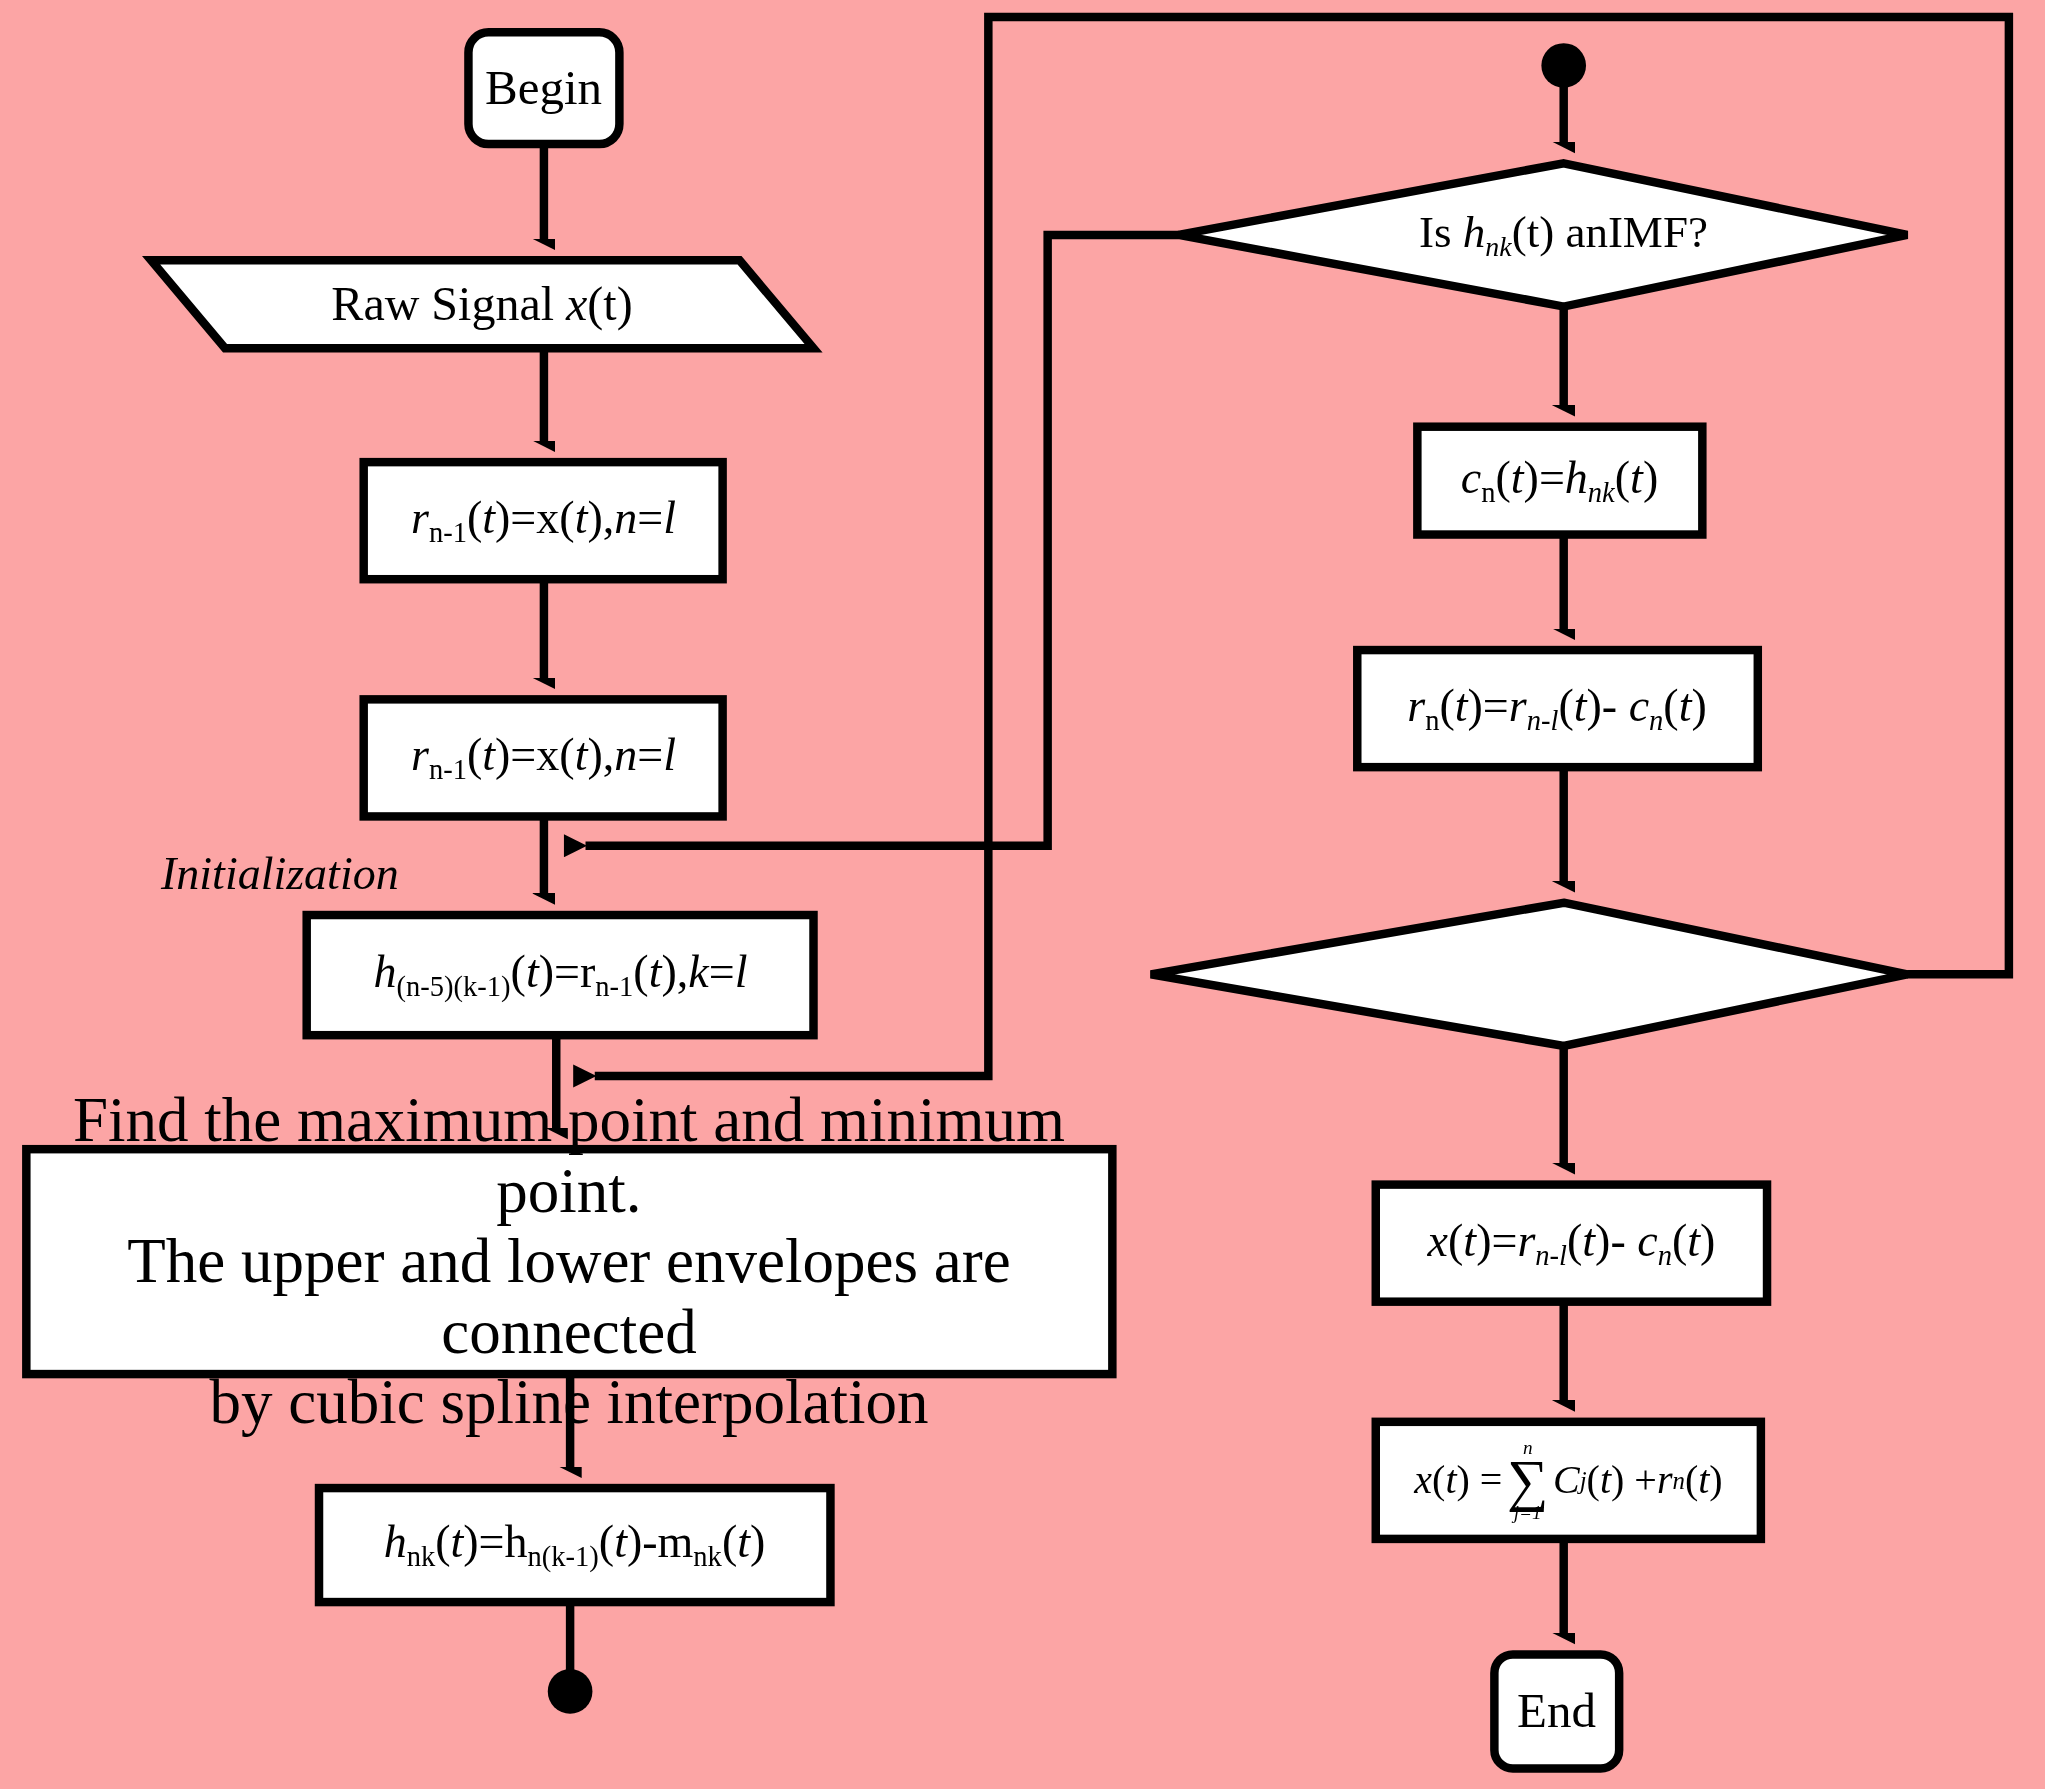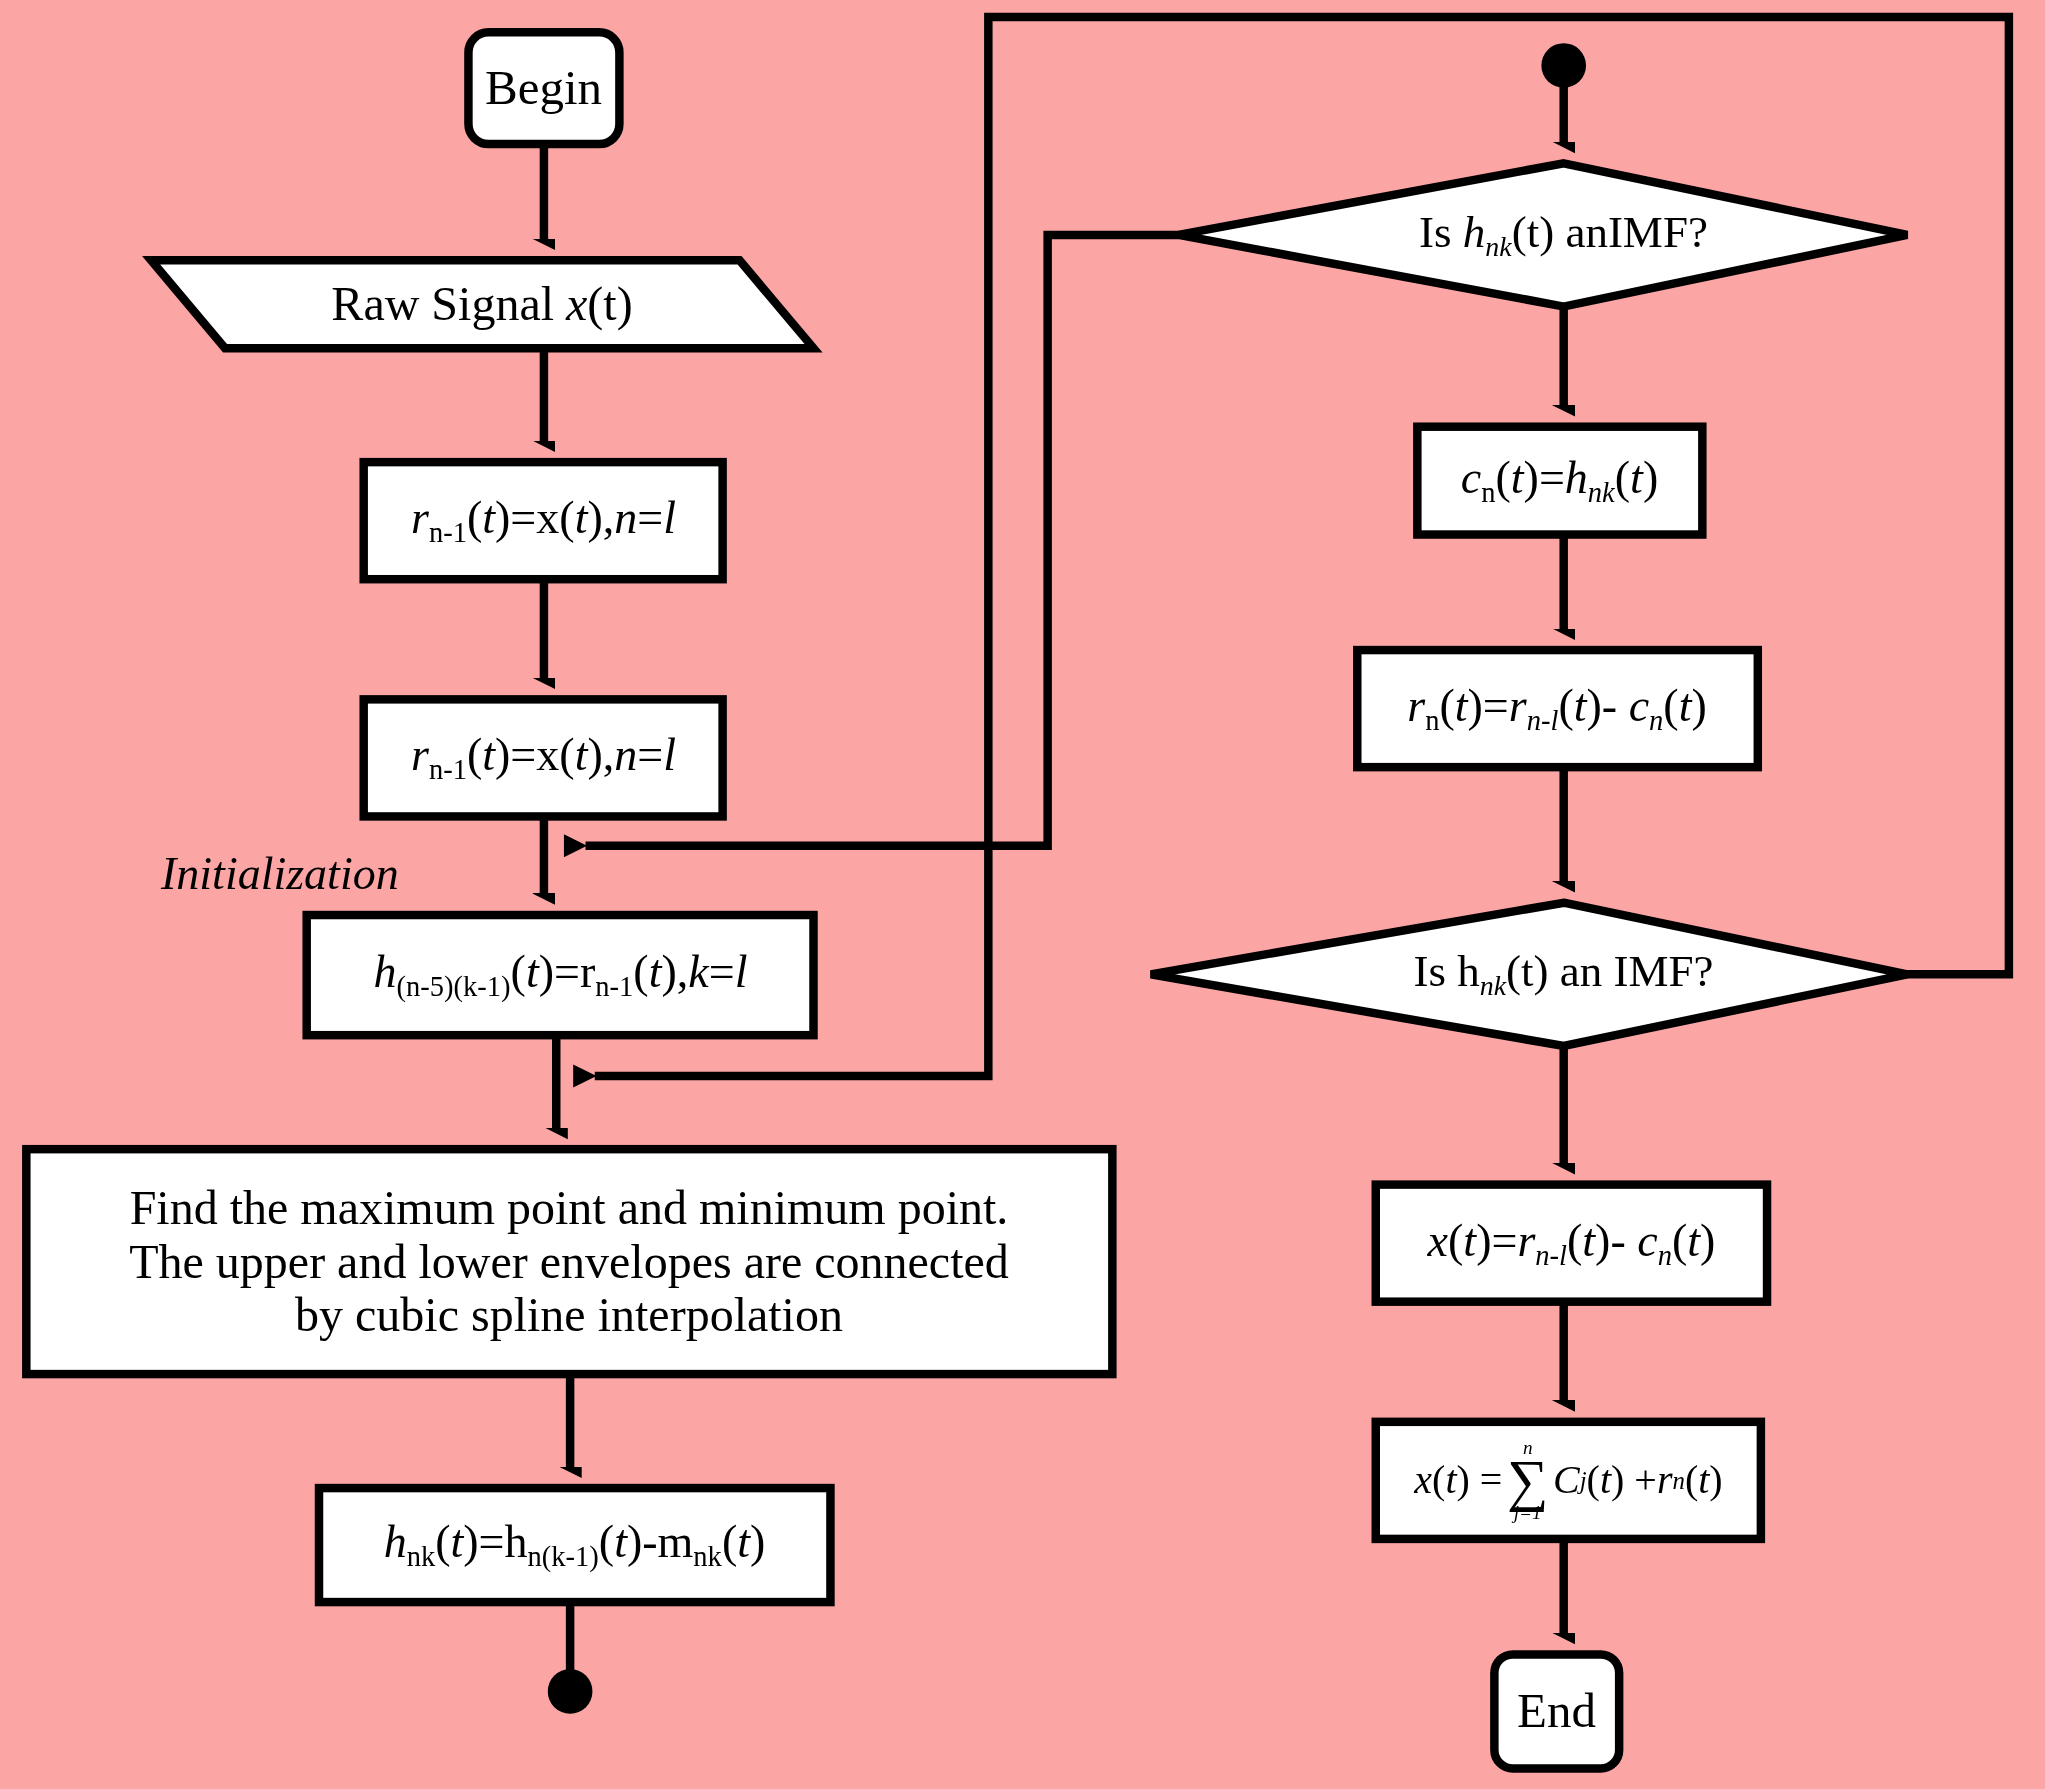--- a/index.html
+++ b/index.html
@@ -34,21 +34,21 @@
     color: #000;
     line-height: 1.12;
     white-space: nowrap;
     pointer-events: none;
   }
   .node-label.wrap { white-space: normal; }
   .fs-terminal { font-size: 49px; }
   .fs-io       { font-size: 48px; }
   .fs-proc     { font-size: 46px; }
   .fs-dec      { font-size: 45px; }
-  .fs-big      { font-size: 48px; }
+  .fs-big      { font-size: 63px; }
   .fs-note     { font-size: 46px; font-style: italic; }
   .fs-sum      { font-size: 40px; }
 
   i.v { font-style: italic; }
   sub { font-size: 0.62em; vertical-align: -0.32em; }
   .sum-wrap { display: inline-flex; align-items: center; }
   .sigma-col {
     display: inline-flex;
     flex-direction: column;
     align-items: center;
@@ -169,23 +169,20 @@
   </div>
 
   <div class="node-label fs-proc" style="left:1417px; top:427px; width:285px; height:108px;text-align:center;">
     <span><i class="v">c</i><sub>n</sub>(<i class="v">t</i>)=<i class="v">h</i><sub><i class="v">nk</i></sub>(<i class="v">t</i>)</span>
   </div>
 
   <div class="node-label fs-proc" style="left:1357px; top:650px; width:400px; height:117px;">
     <span><i class="v">r</i><sub>n</sub>(<i class="v">t</i>)=<i class="v">r</i><sub><i class="v">n-l</i></sub>(<i class="v">t</i>)- <i class="v">c</i><sub><i class="v">n</i></sub>(<i class="v">t</i>)</span>
   </div>
 
-  <div class="node-label fs-dec" style="left:1263px; top:928px; width:601px; height:92px;">
-    <span><span>Is h</span><sub><i class="v">nk</i></sub><span>(t) an IMF?</span></span>
-  </div>
 
   <div class="node-label fs-proc" style="left:1376px; top:1185px; width:391px; height:117px;">
     <span><i class="v">x</i>(<i class="v">t</i>)=<i class="v">r</i><sub><i class="v">n-l</i></sub>(<i class="v">t</i>)- <i class="v">c</i><sub><i class="v">n</i></sub>(<i class="v">t</i>)</span>
   </div>
 
   <div class="node-label fs-sum" style="left:1376px; top:1422px; width:385px; height:117px;">
     <span class="sum-wrap"><i class="v">x</i>(<i class="v">t</i>) = <span class="sigma-col">
           <span class="lim">n</span>
           <span class="sig">∑</span>
           <span class="lim">j=1</span>

